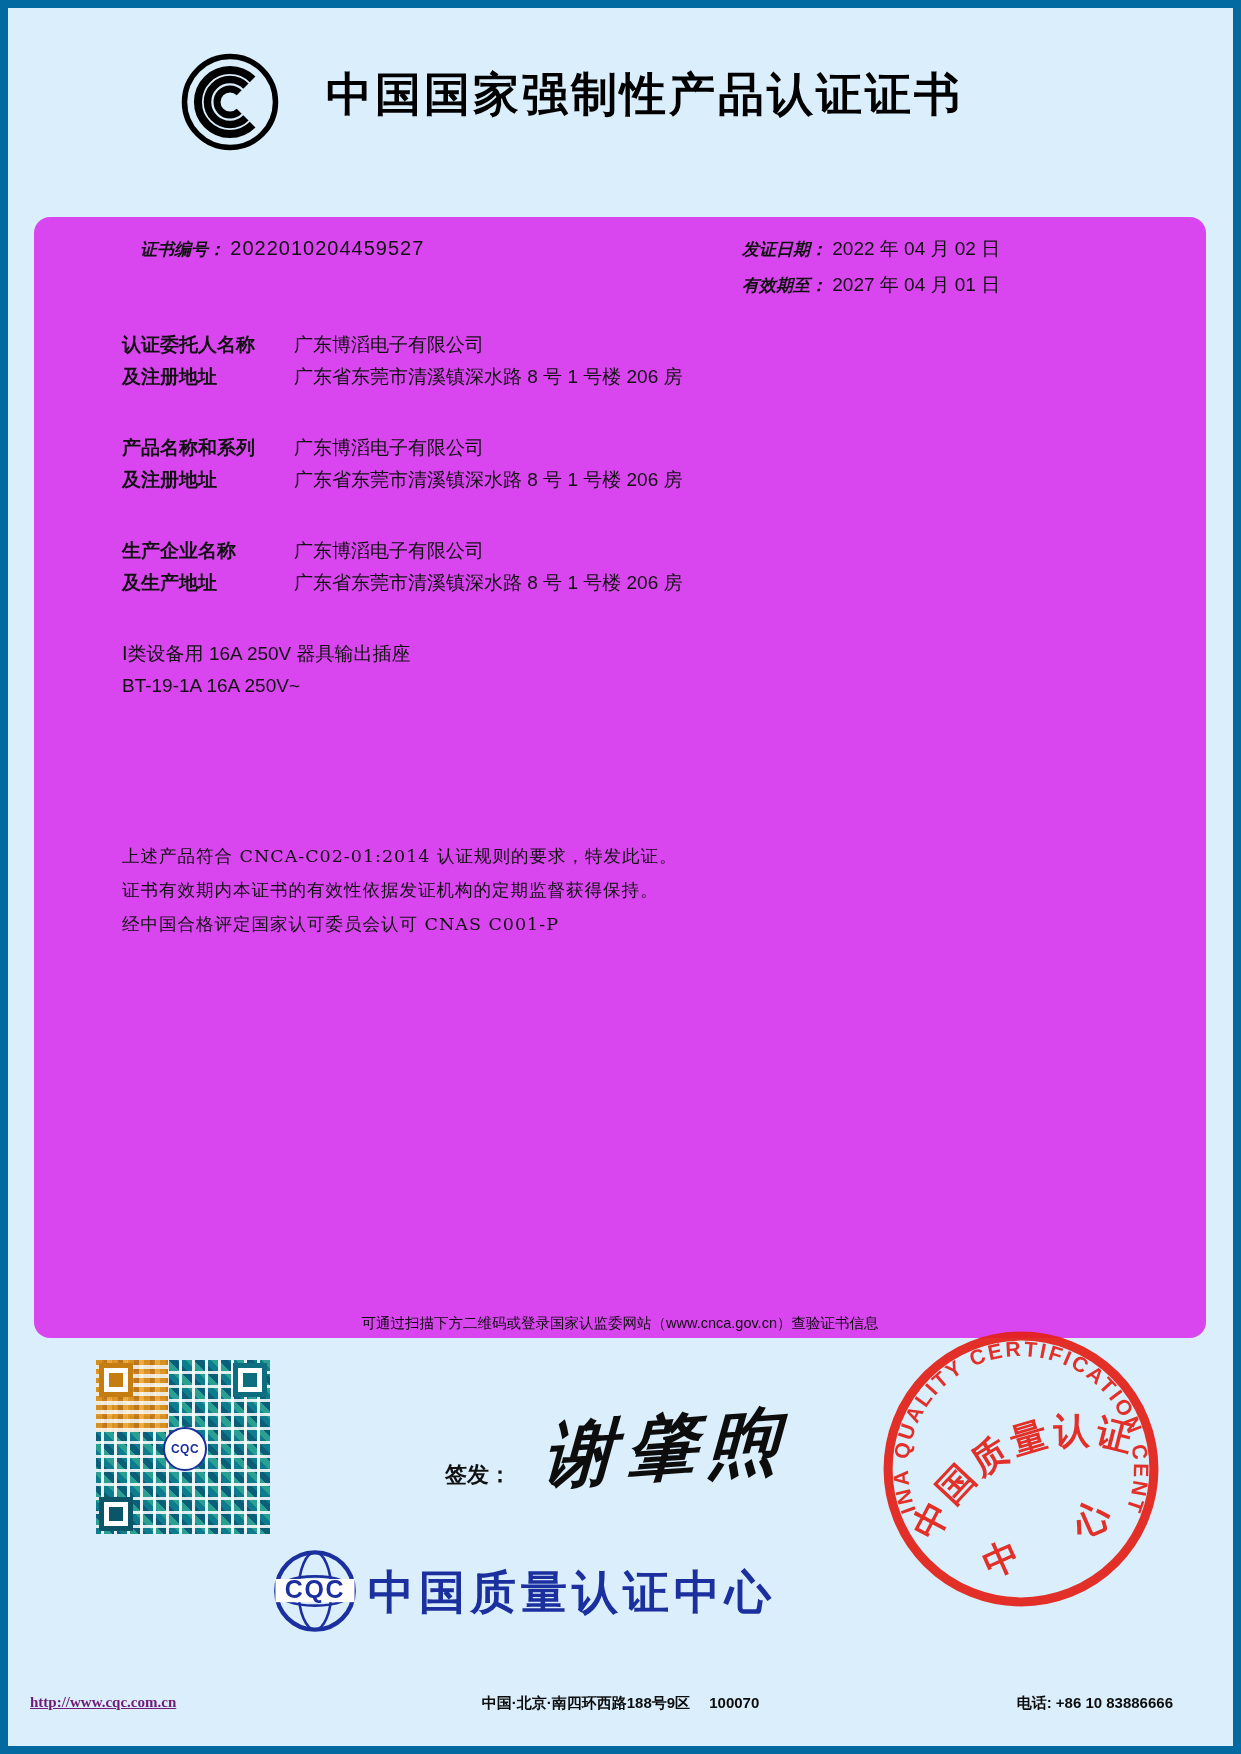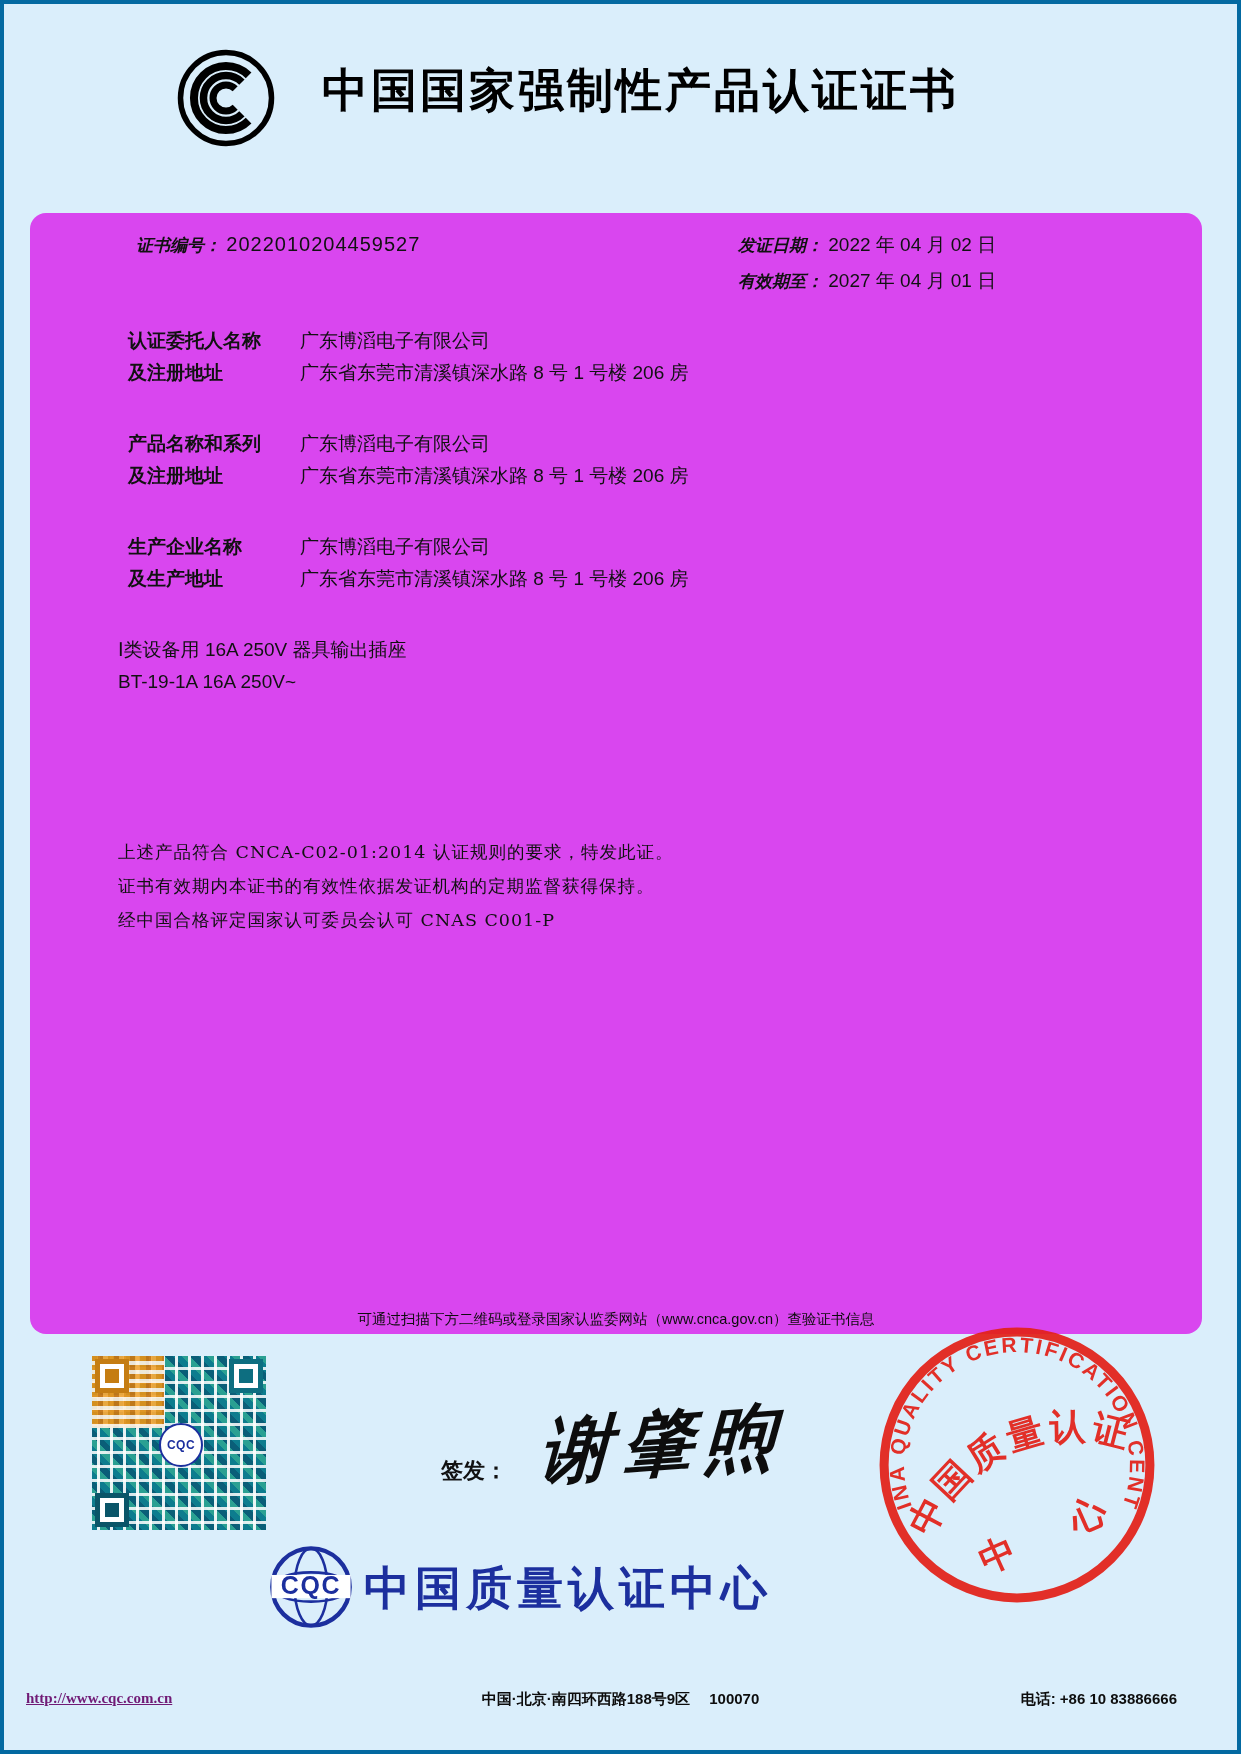--- a/index.html
+++ b/index.html
@@ -1,20 +1,20 @@
 <!DOCTYPE html>
 <html><head>
 <meta charset="utf-8">
 <style>
   html,body{margin:0;padding:0;background:#ffffff;}
   .page{
     position:relative;
     width:1241px;height:1754px;
     box-sizing:border-box;
-    border:4px solid #0369a1;
+    border:8px solid #0369a1;
     background:#daeefb;
     font-family:"Liberation Sans",sans-serif;
     color:#111;
     overflow:hidden;
   }
   
   .ccc-logo{position:absolute;left:172px;top:44px;width:100px;height:100px;}
   .title{
     position:absolute;left:318px;top:56px;
     font-size:46px;font-weight:bold;letter-spacing:3px;color:#000;
@@ -25,21 +25,21 @@
     position:absolute;left:26px;top:209px;width:1172px;height:1121px;
     background:#d946ef;border-radius:16px;
   }
   .certno{position:absolute;left:106px;top:20px;font-size:19px;}
   .certno .lbl{font-family:"DejaVu Serif",serif;font-weight:bold;font-style:italic;font-size:17px;}
   .certno .val{font-size:20px;letter-spacing:1px;}
   .dates{position:absolute;left:708px;top:14px;line-height:35px;font-size:19px;white-space:nowrap;}
   .dates .lbl{font-family:"DejaVu Serif",serif;font-weight:bold;font-style:italic;font-size:17px;}
   .fields{position:absolute;left:88px;top:112px;right:36px;}
   .field{display:flex;margin-bottom:39px;font-size:19px;}
-  .field .labels{width:172px;flex:0 0 172px;font-weight:bold;line-height:32px;margin-left:10px;}
+  .field .labels{width:172px;flex:0 0 172px;font-weight:bold;line-height:32px;}
   .field .values{flex:1;line-height:32px;}
   .notes{position:absolute;left:88px;top:622px;font-family:"DejaVu Serif",serif;
          font-size:17.5px;line-height:34px;letter-spacing:1px;}
   .qr-caption{position:absolute;left:0;right:0;bottom:5px;text-align:center;
               font-size:14.5px;color:#0d0d0d;}
   
   .qr{
     position:absolute;left:88px;top:1352px;width:174px;height:174px;
     background-color:#ffffff;
     background-image:

